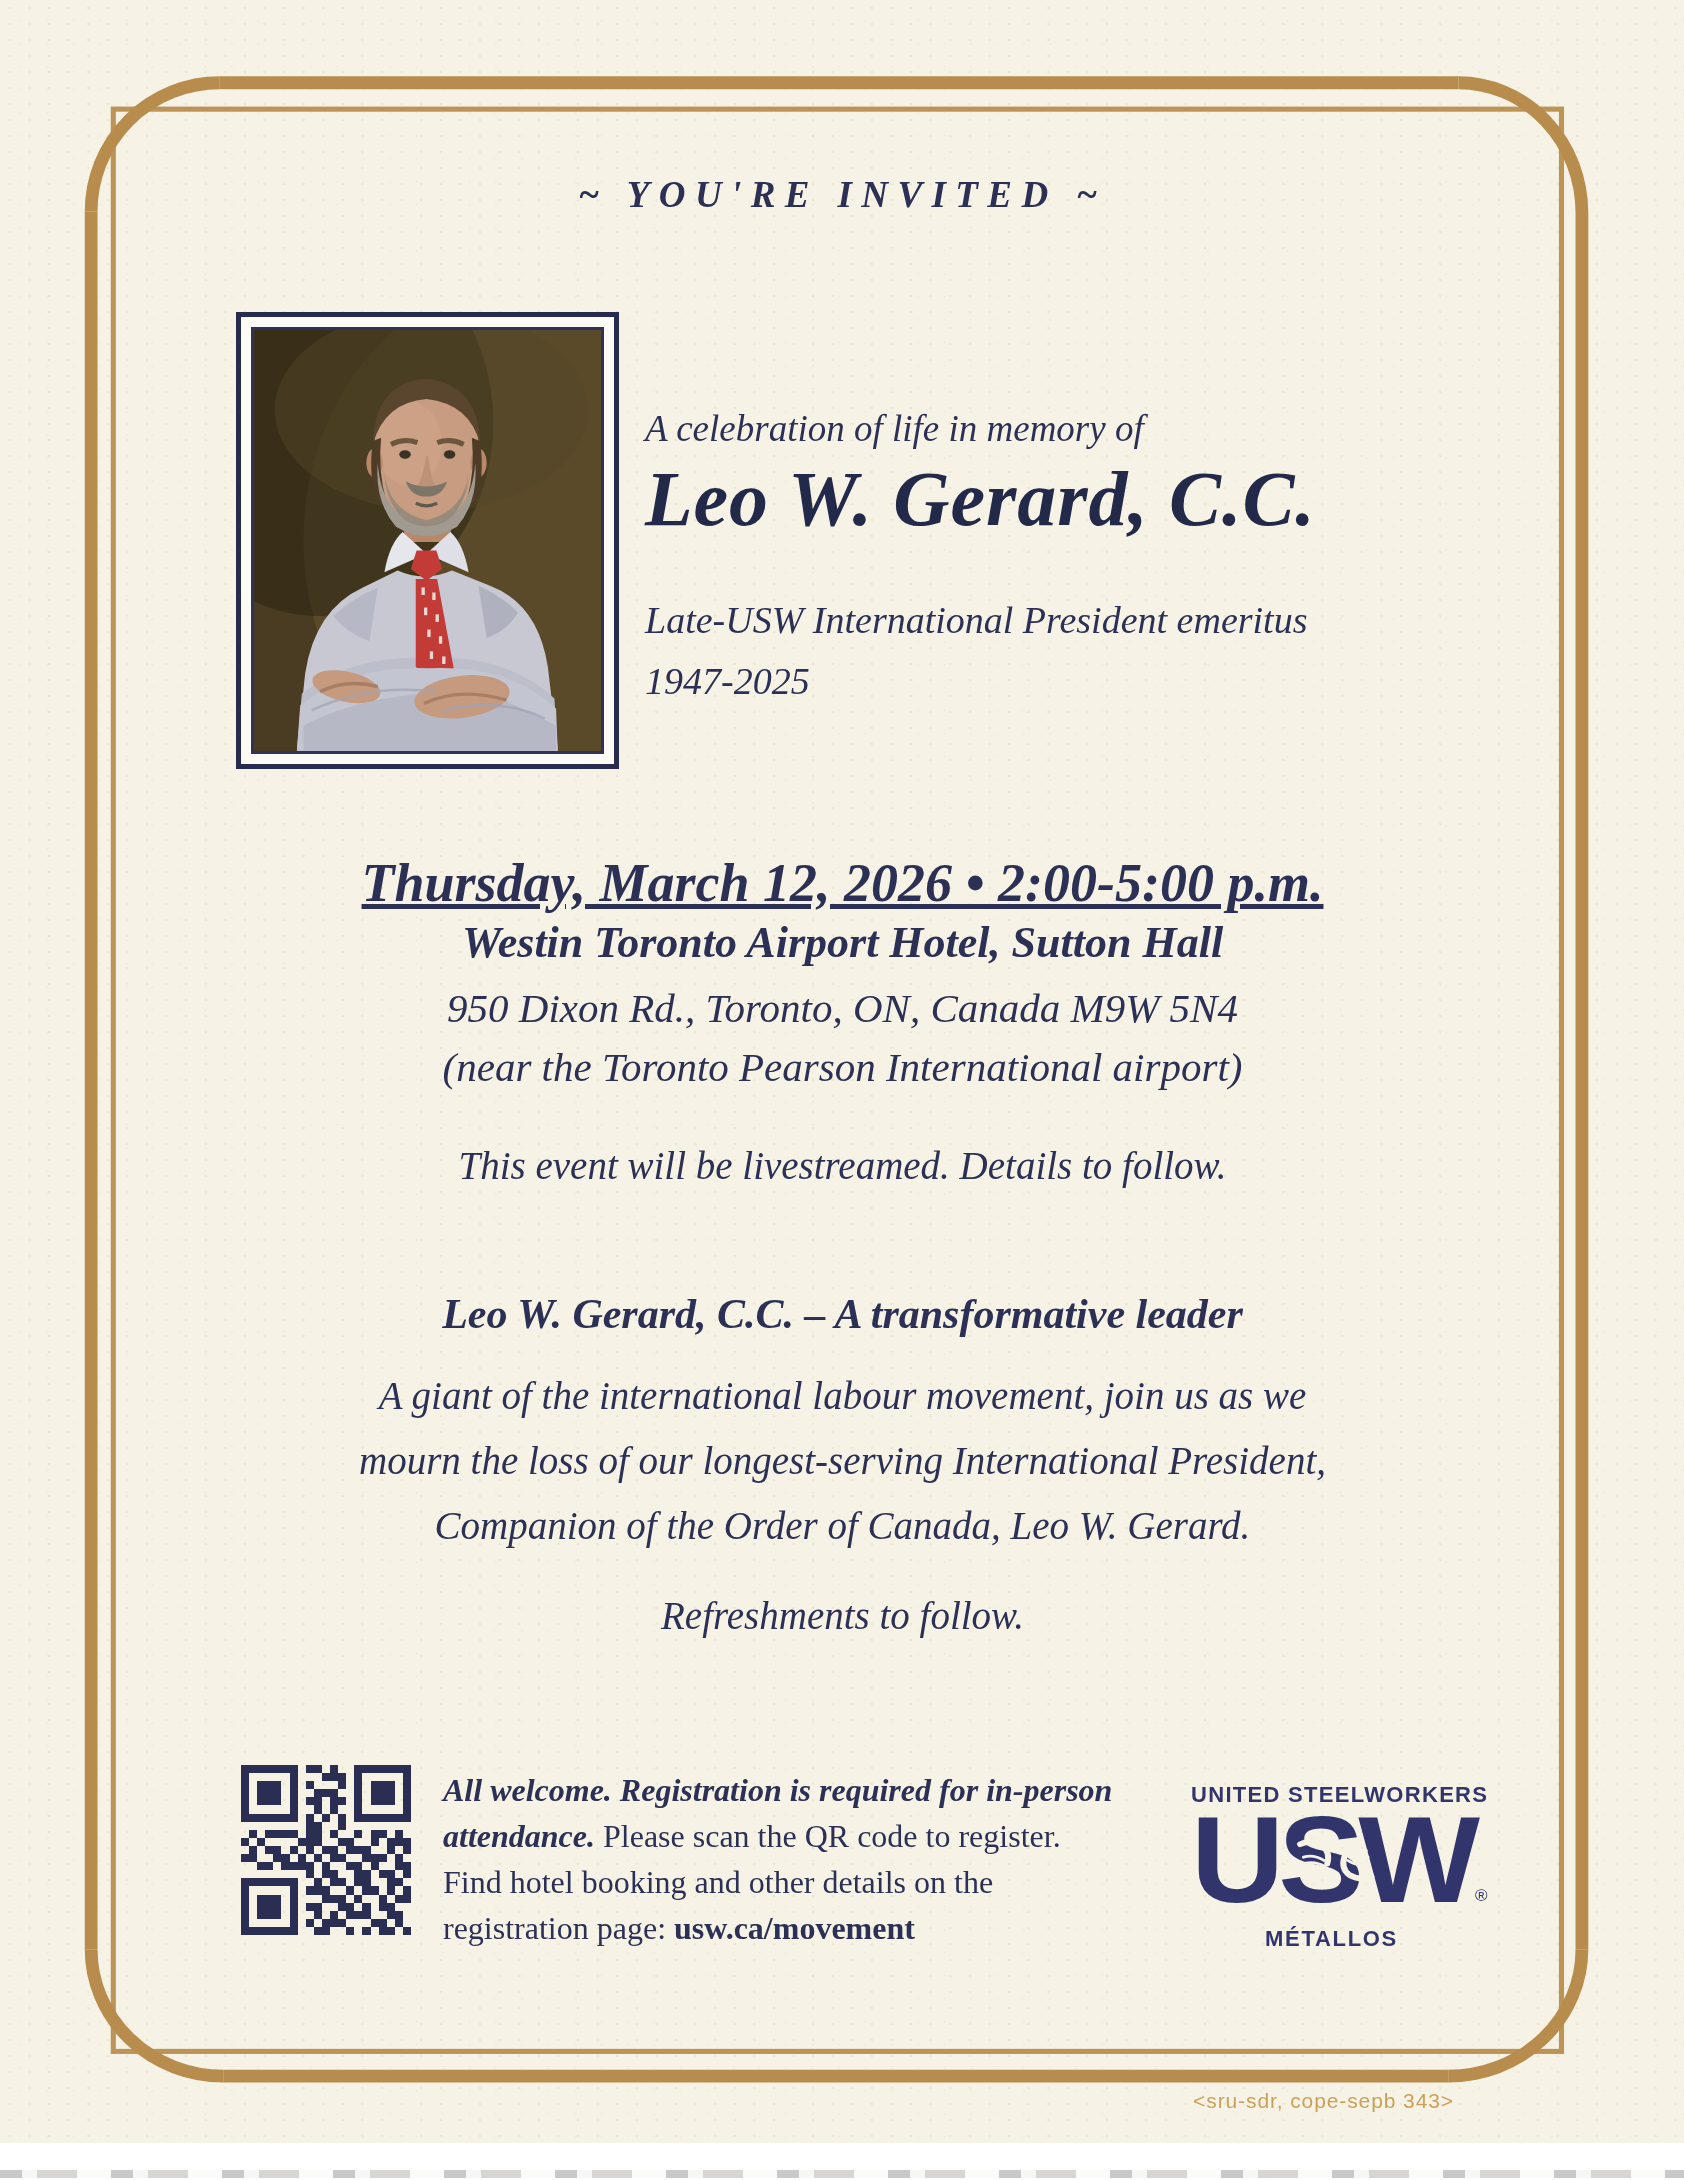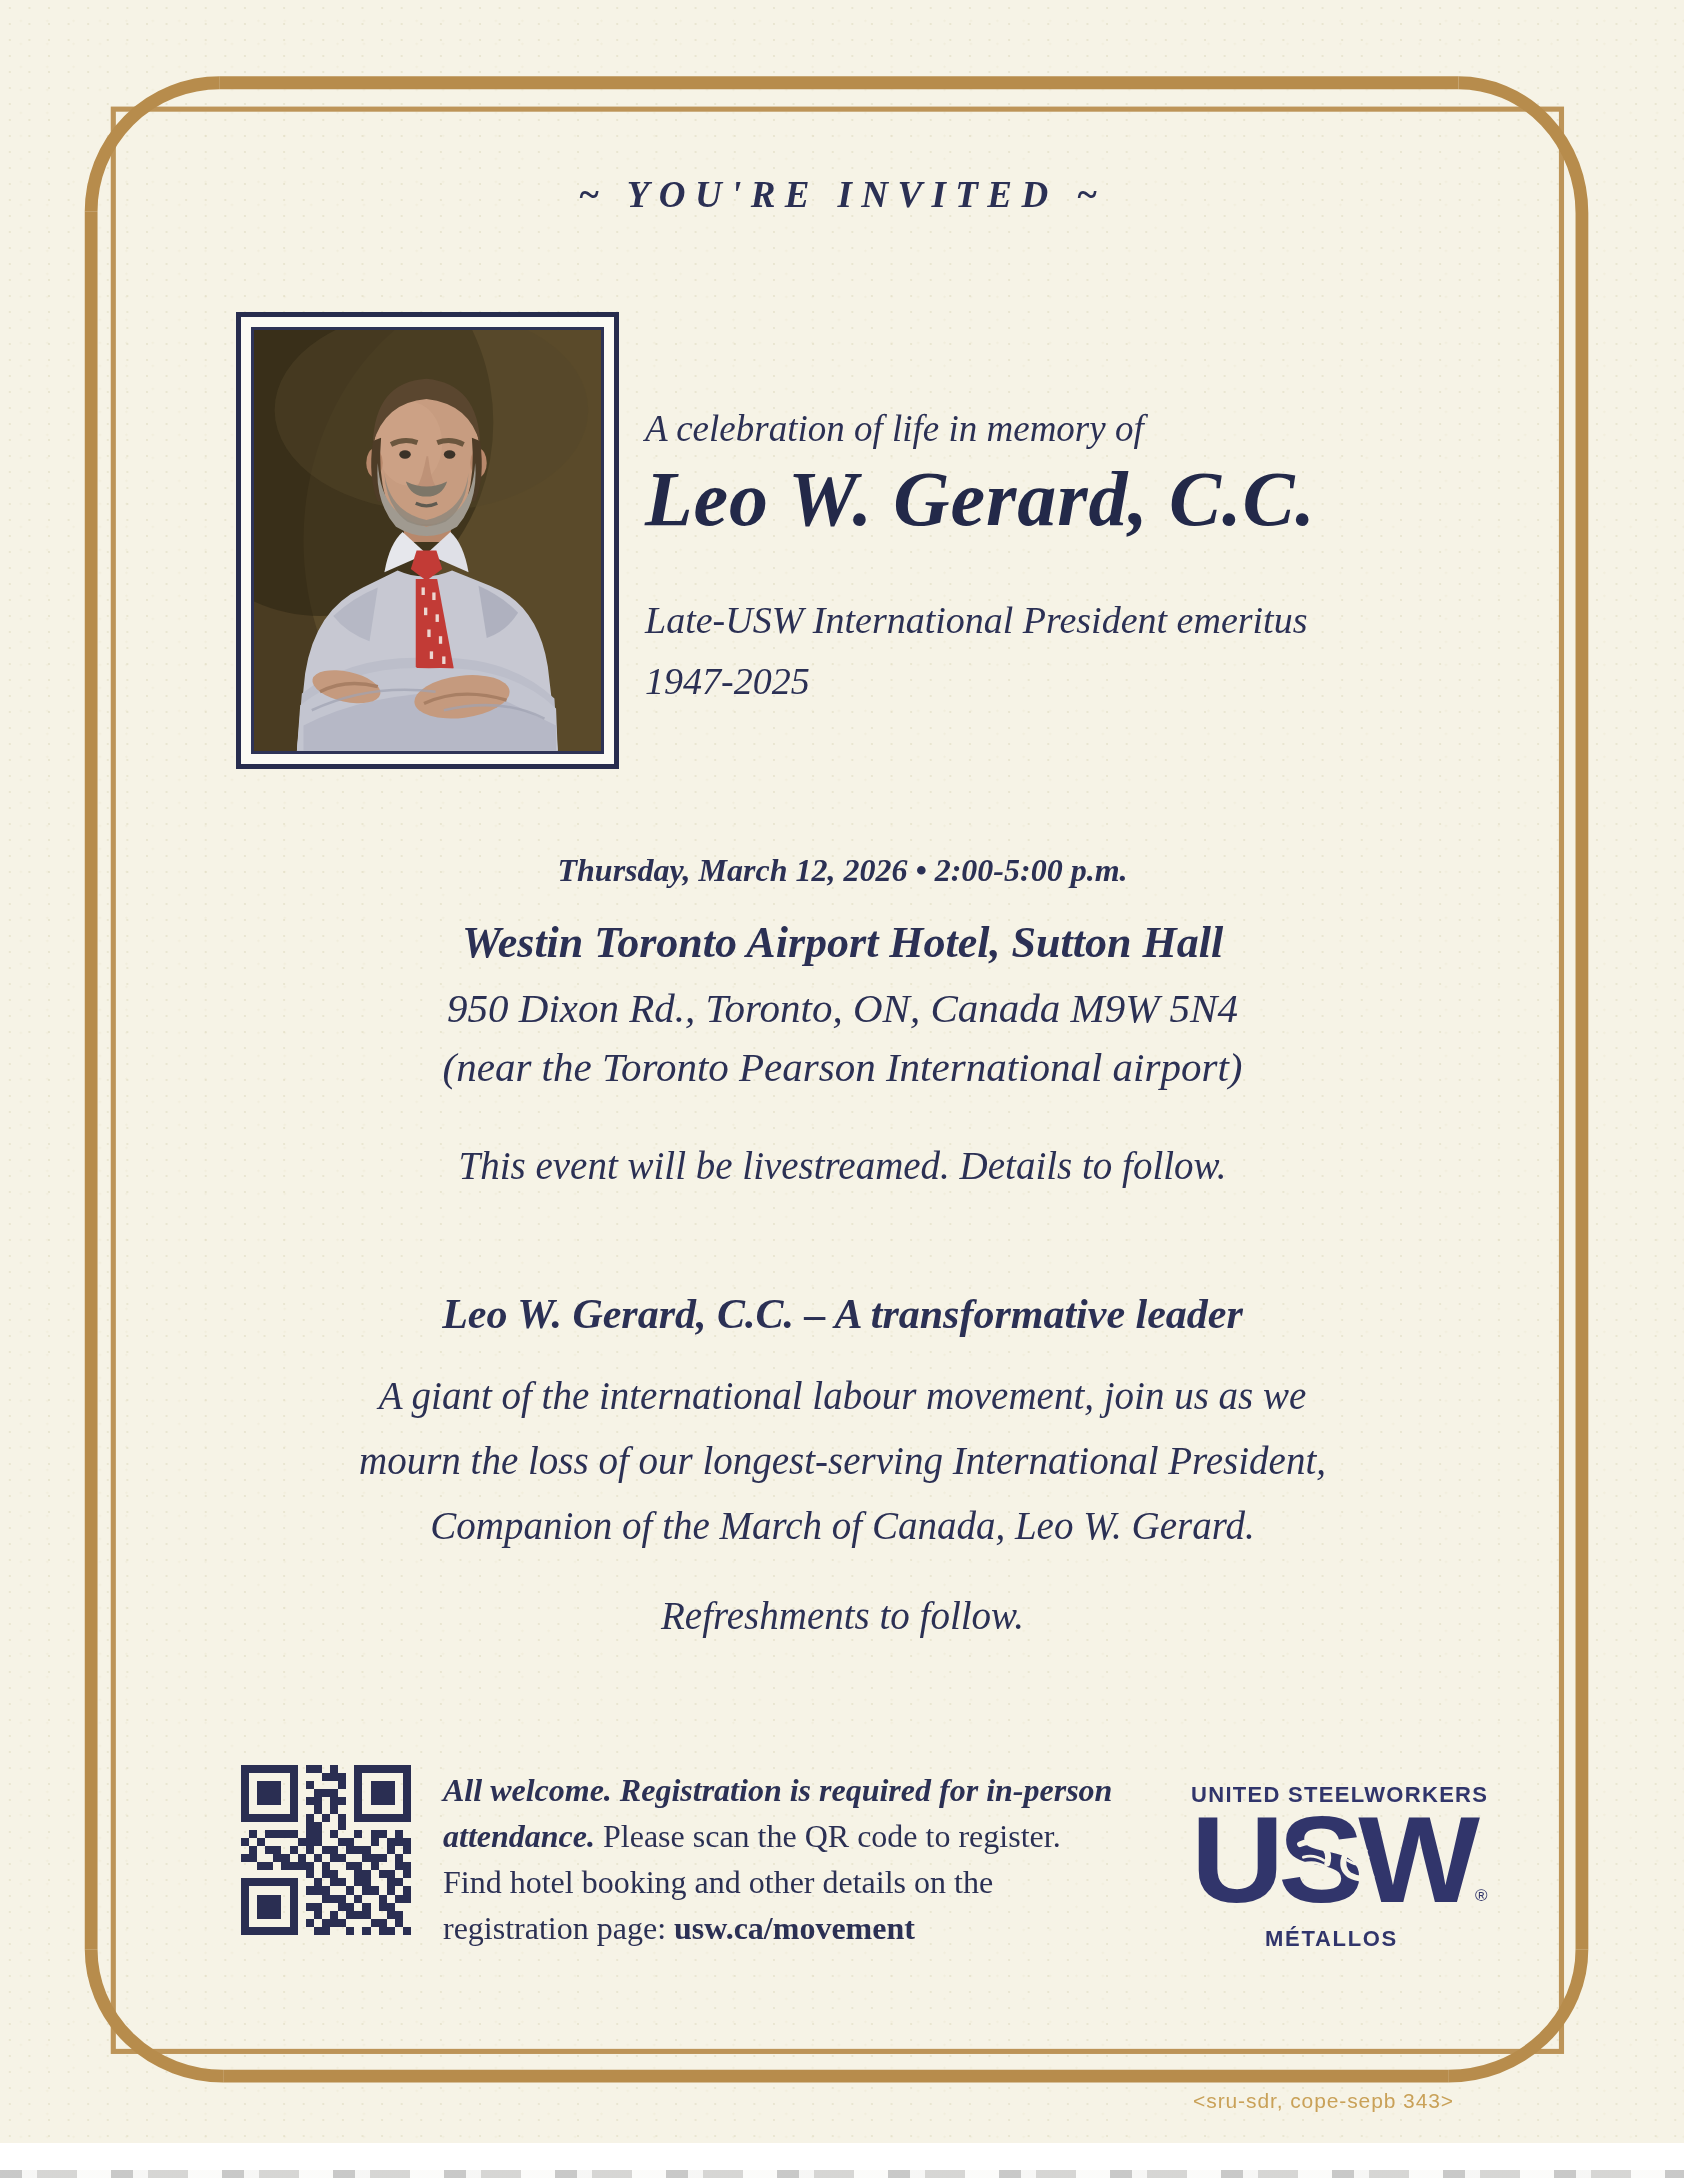--- a/index.html
+++ b/index.html
@@ -46,21 +46,21 @@
   .photo-inner svg{display:block;width:100%;height:100%;}
 
   
   .t-eyebrow,.t-name,.t-sub,.t-years{position:absolute;left:645px;white-space:nowrap;}
   .t-eyebrow{top:407px;font-size:37px;font-style:italic;}
   .t-name{top:454px;font-size:78px;font-weight:bold;font-style:italic;color:#232949;letter-spacing:0.9px;}
   .t-sub{top:598px;font-size:38px;font-style:italic;}
   .t-years{top:659px;font-size:38px;font-style:italic;}
 
   .cline{position:absolute;left:0;width:1685px;text-align:center;font-style:italic;white-space:nowrap;}
-  .ev1{top:852px;font-size:32px;font-weight:bold;}
+  .ev1{top:852px;font-size:54px;font-weight:bold;text-decoration:underline;}
   .ev2{top:917px;font-size:44px;font-weight:bold;}
   .ev3{top:984px;font-size:41px;}
   .ev4{top:1043px;font-size:41px;}
   .live{top:1143px;font-size:39px;}
   .trib-h{top:1290px;font-size:42px;font-weight:bold;}
   .trib-l1{top:1373px;font-size:39px;}
   .trib-l2{top:1438px;font-size:39px;}
   .trib-l3{top:1503px;font-size:39px;}
   .refresh{top:1593px;font-size:39px;}
 
@@ -197,21 +197,21 @@
 
 <div class="cline ev1">Thursday, March 12, 2026 • 2:00-5:00 p.m.</div>
 <div class="cline ev2">Westin Toronto Airport Hotel, Sutton Hall</div>
 <div class="cline ev3">950 Dixon Rd., Toronto, ON, Canada M9W 5N4</div>
 <div class="cline ev4">(near the Toronto Pearson International airport)</div>
 <div class="cline live">This event will be livestreamed. Details to follow.</div>
 
 <div class="cline trib-h">Leo W. Gerard, C.C. – A transformative leader</div>
 <div class="cline trib-l1">A giant of the international labour movement, join us as we</div>
 <div class="cline trib-l2">mourn the loss of our longest-serving International President,</div>
-<div class="cline trib-l3">Companion of the March of Canada, Leo W. Gerard.</div>
+<div class="cline trib-l3">Companion of the Order of Canada, Leo W. Gerard.</div>
 <div class="cline refresh">Refreshments to follow.</div>
 
 <div class="qr">
   <svg viewBox="0 0 21 21" shape-rendering="crispEdges" fill="#2a2e52">
       <rect x="0" y="0" width="1" height="1"></rect>
       <rect x="1" y="0" width="1" height="1"></rect>
       <rect x="2" y="0" width="1" height="1"></rect>
       <rect x="3" y="0" width="1" height="1"></rect>
       <rect x="4" y="0" width="1" height="1"></rect>
       <rect x="5" y="0" width="1" height="1"></rect>

